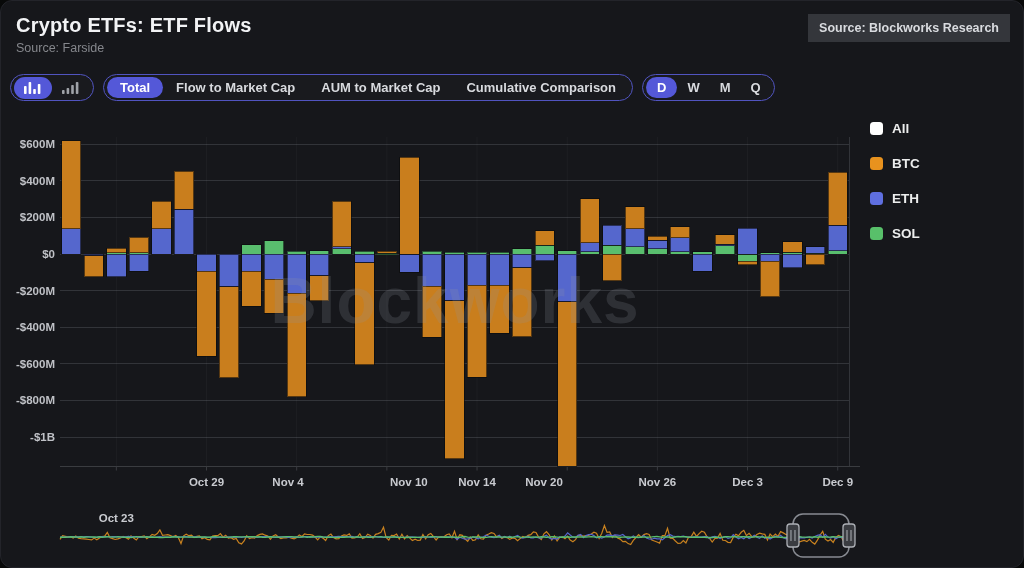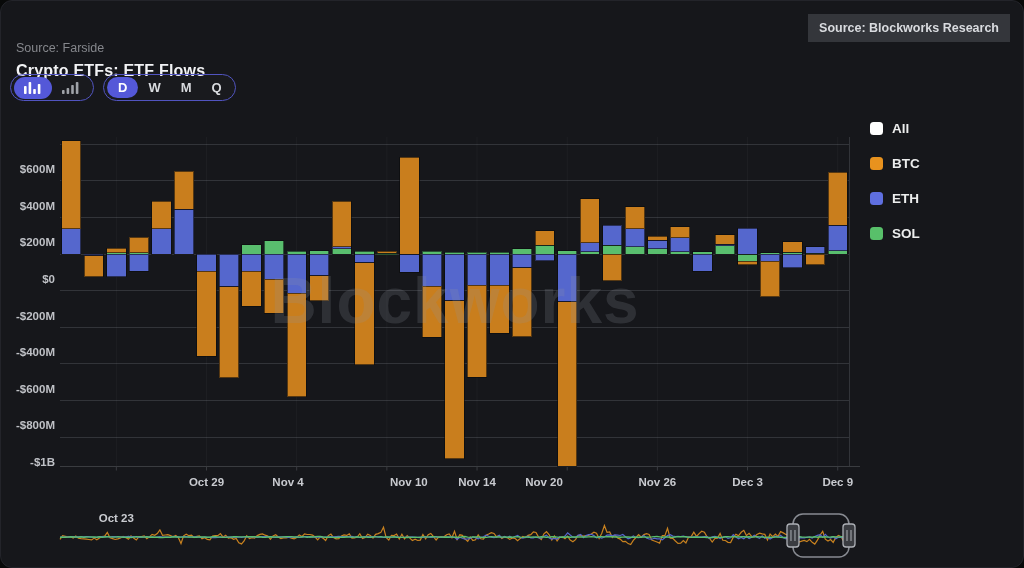--- a/index.html
+++ b/index.html
@@ -1,34 +1,34 @@
 <!DOCTYPE html>
 <html><head>
 <meta charset="utf-8">
 <style>
   html,body{margin:0;padding:0;background:#080909;font-family:"Liberation Sans",sans-serif;}
   #stage{position:relative;width:1024px;height:568px;overflow:hidden;}
   #panel{position:absolute;inset:0;background:#16171b;border-radius:12px;border:1px solid #23242a;}
-  .title{position:absolute;left:16px;top:14px;font-size:16px;font-weight:700;color:#f2f3f5;letter-spacing:.2px;margin-top:48px;}
+  .title{position:absolute;left:16px;top:14px;font-size:20px;font-weight:700;color:#f2f3f5;letter-spacing:.2px;}
   .subtitle{position:absolute;left:16px;top:41px;font-size:12.5px;color:#85878c;}
   .badge{position:absolute;right:14px;top:14px;background:#34363b;color:#d9dbdf;font-size:12.5px;font-weight:700;padding:7px 11px;border-radius:0;}
   .toolbar{position:absolute;left:10px;top:74px;display:flex;gap:9px;align-items:center;}
   .pillgroup{display:flex;align-items:center;border:1.5px solid #5154c0;border-radius:15px;background:rgba(255,255,255,.015);height:27px;padding:0 3px;box-sizing:border-box;}
   .iconbtn{display:flex;align-items:center;justify-content:center;width:38px;height:22px;border-radius:12px;cursor:pointer;}
   .iconbtn.sel{background:#5458d8;}
   .tab{color:#d8dade;font-size:13px;font-weight:600;padding:3px 13px;border-radius:12px;cursor:pointer;white-space:nowrap;}
   .tab.sel{background:#5458d8;color:#fff;}
   .ptab{color:#d8dade;font-size:13px;font-weight:600;padding:3px 10px;border-radius:12px;cursor:pointer;}
   .ptab.sel{background:#5458d8;color:#fff;padding:3px 11px;}
   .legend{position:absolute;left:870px;top:121px;display:flex;flex-direction:column;gap:20px;}
   .legitem{display:flex;align-items:center;gap:9px;cursor:pointer;}
   .sw{width:13px;height:13px;border-radius:3.5px;}
   .legitem span{font-size:13.5px;font-weight:600;color:#eceded;}
   .ylab{position:absolute;transform:translateY(-50%);right:969px;width:200px;text-align:right;font-size:11.5px;font-weight:700;color:#bfc1c6;}
-  .ylabwrap{position:absolute;left:0;top:0;width:55px;height:448px;margin-top:25px;}
+  .ylabwrap{position:absolute;left:0;top:0;width:55px;height:448px;}
   .xlab{position:absolute;top:476px;transform:translateX(-50%);font-size:11.5px;font-weight:700;color:#c9cbd0;white-space:nowrap;}
   #wm{position:absolute;left:455px;top:301px;transform:translate(-50%,-50%);font-size:64px;font-weight:700;color:rgba(145,150,160,.20);letter-spacing:1px;pointer-events:none;z-index:5;}
   svg{position:absolute;left:0;top:0;}
 </style>
 </head>
 <body>
 
 <div id="stage">
   <div id="panel"></div>
 
@@ -47,20 +47,26 @@
           </svg>
         </div>
         <div class="iconbtn">
           <svg width="18" height="14" style="position:static">
             <rect x="0" y="9" width="2.6" height="4" rx="0.8" fill="#9fa2a8"></rect>
             <rect x="4.6" y="7" width="2.6" height="6" rx="0.8" fill="#9fa2a8"></rect>
             <rect x="9.2" y="4" width="2.6" height="9" rx="0.8" fill="#9fa2a8"></rect>
             <rect x="13.799999999999999" y="1" width="2.6" height="12" rx="0.8" fill="#9fa2a8"></rect>
           </svg>
         </div>
+      </div>
+    <div class="pillgroup" id="tabGroup">
+        <div class="tab sel">Total</div>
+        <div class="tab">Flow to Market Cap</div>
+        <div class="tab">AUM to Market Cap</div>
+        <div class="tab">Cumulative Comparison</div>
       </div>
     <div class="pillgroup" id="periodGroup">
         <div class="ptab sel">D</div>
         <div class="ptab">W</div>
         <div class="ptab">M</div>
         <div class="ptab">Q</div>
       </div>
   </div>
 
   <div class="legend" id="legend">

